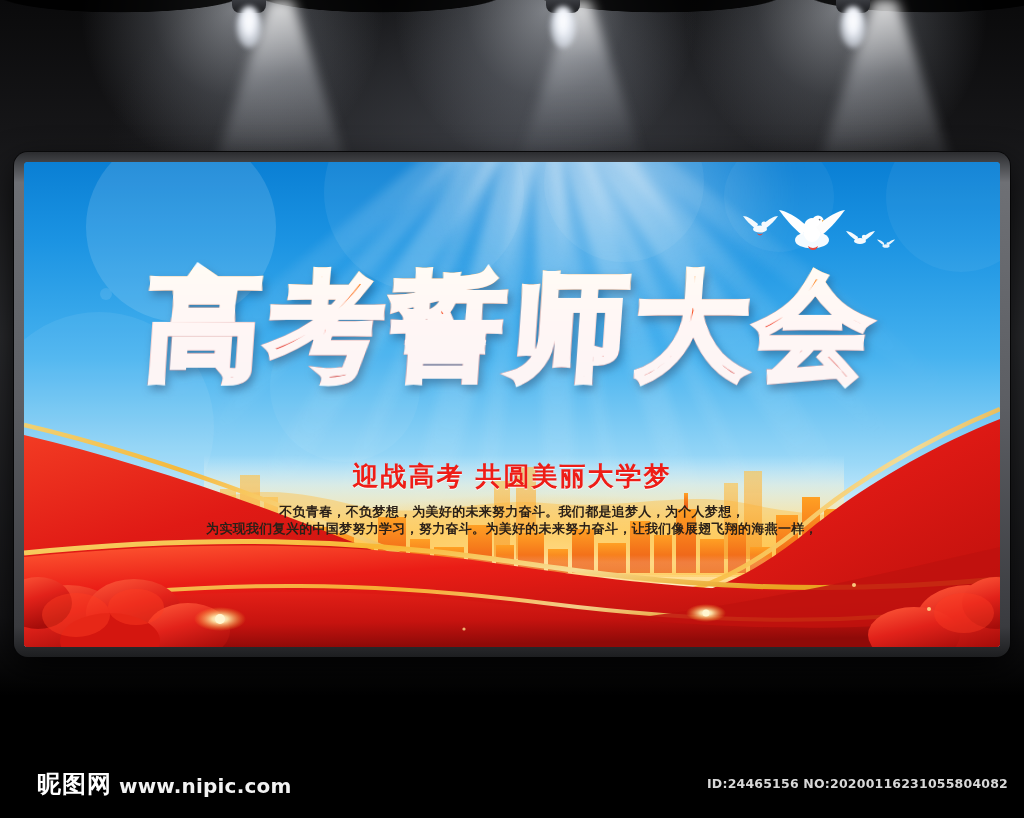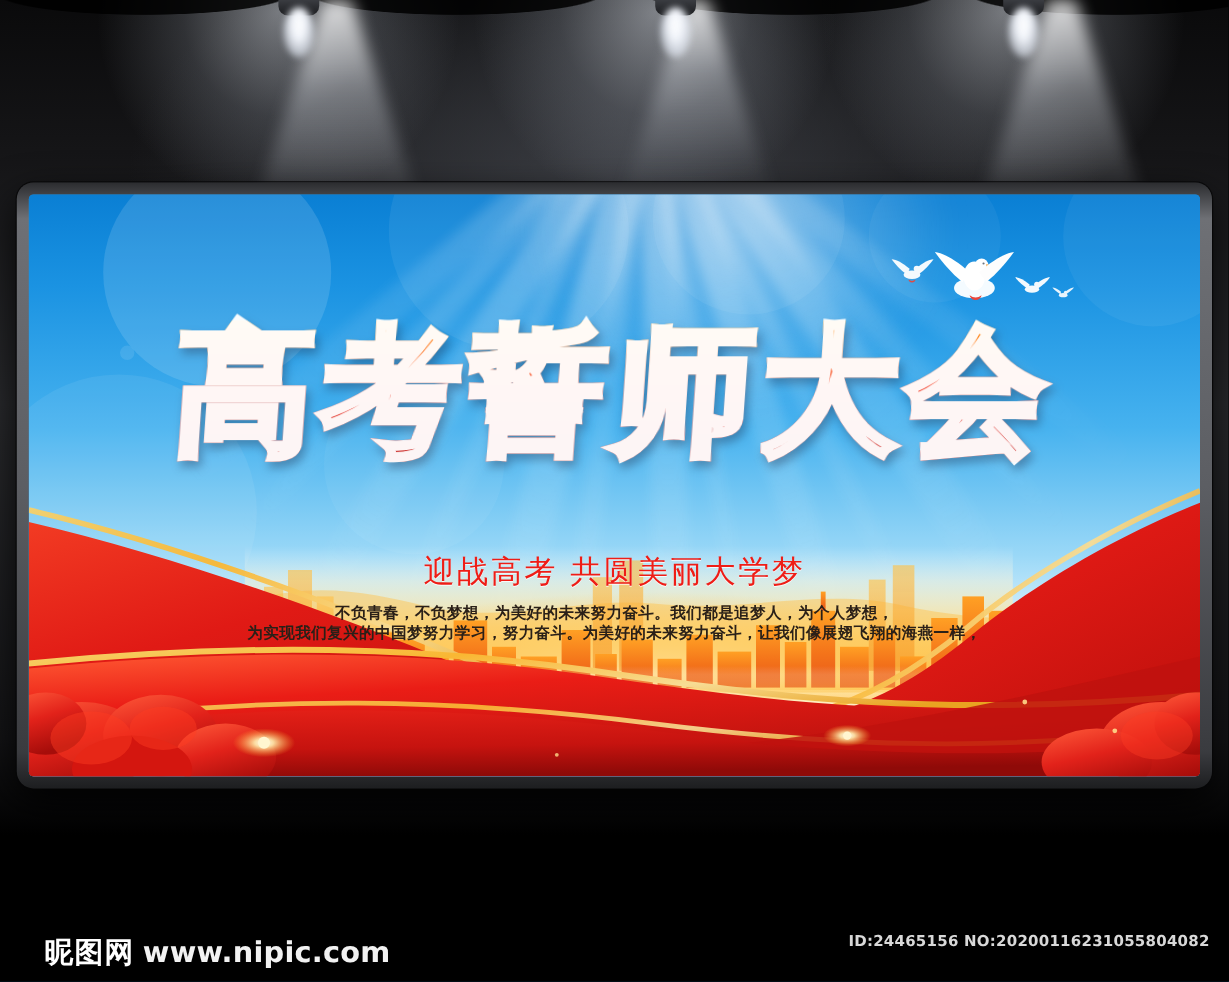--- a/index.html
+++ b/index.html
@@ -76,32 +76,32 @@
      background:linear-gradient(180deg,#ff9b12 0%,#ff6a05 18%,#f22a13 48%,#d4120c 78%,#bb0a08 100%);
      -webkit-background-clip:text;background-clip:text;color:transparent;
      -webkit-text-stroke:5px rgba(255,255,255,.96);
      paint-order:stroke fill;
      filter:drop-shadow(3px 5px 4px rgba(40,60,90,.40));
      transform:skewX(-4deg);
   }
 
   
   .subwrap{position:absolute;left:0;top:297px;width:100%;text-align:center;}
-  .subtitle{font-size:26px;font-weight:400;color:#ee1d17;letter-spacing:2px;
+  .subtitle{font-size:26px;font-weight:700;color:#ee1d17;letter-spacing:2px;
             font-family:"DejaVu Sans","Liberation Sans",sans-serif;
             text-shadow:0 1px 0 rgba(255,255,255,.8);}
   .para{margin-top:9px;font-size:13px;font-weight:700;color:#2a2018;line-height:1.33;letter-spacing:.3px;}
   .para div{white-space:nowrap;}
 
   
   .footer{position:absolute;left:0;bottom:0;width:1024px;height:120px;background:#000;}
-  .logo{position:absolute;left:18px;bottom:12px;display:flex;align-items:flex-end;gap:7px;padding-left:19px;}
+  .logo{position:absolute;left:18px;bottom:22px;display:flex;align-items:flex-end;gap:7px;padding-left:19px;}
   .logo-cn{font-size:24px;font-weight:700;color:#fff;letter-spacing:1px;
            font-family:"DejaVu Sans","Liberation Sans",sans-serif;line-height:1;}
-  .logo-url{font-size:24px;font-weight:700;color:#f2f2f2;letter-spacing:.2px;line-height:1;
+  .logo-url{font-size:20px;font-weight:700;color:#f2f2f2;letter-spacing:.2px;line-height:1;
             font-family:"DejaVu Sans","Liberation Sans",sans-serif;}
   .idtext{position:absolute;right:16px;bottom:27px;font-size:12.5px;color:#d8d8d8;letter-spacing:.2px;
           font-family:"DejaVu Sans","Liberation Sans",sans-serif;white-space:nowrap;font-weight:bold;}
 </style>
 </head>
 <body>
 
 <div id="stage">
 
   <div class="wall"></div>

